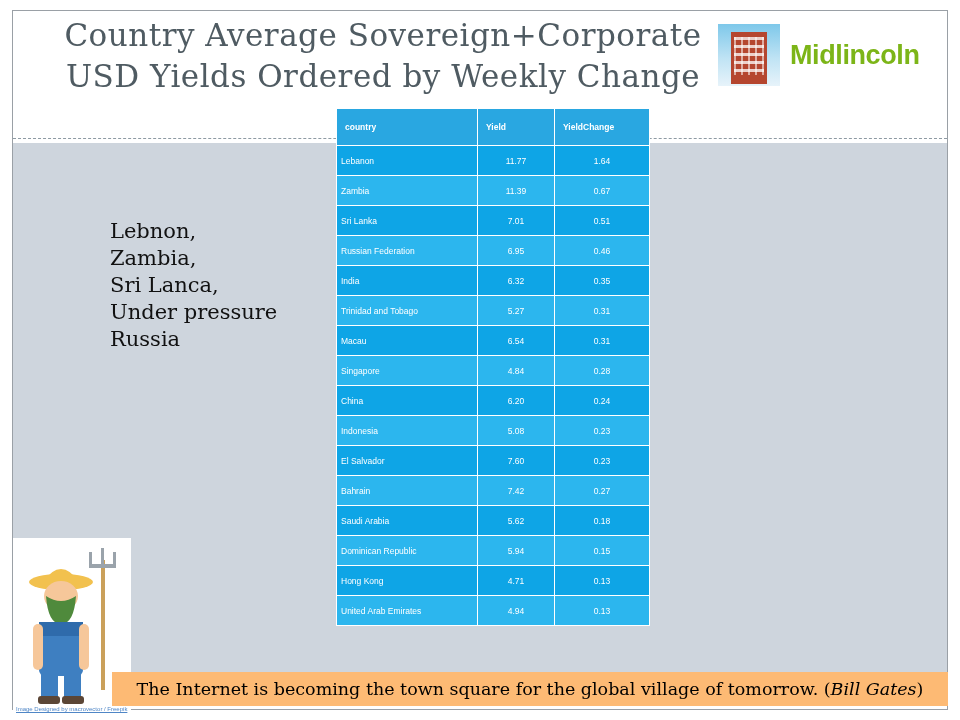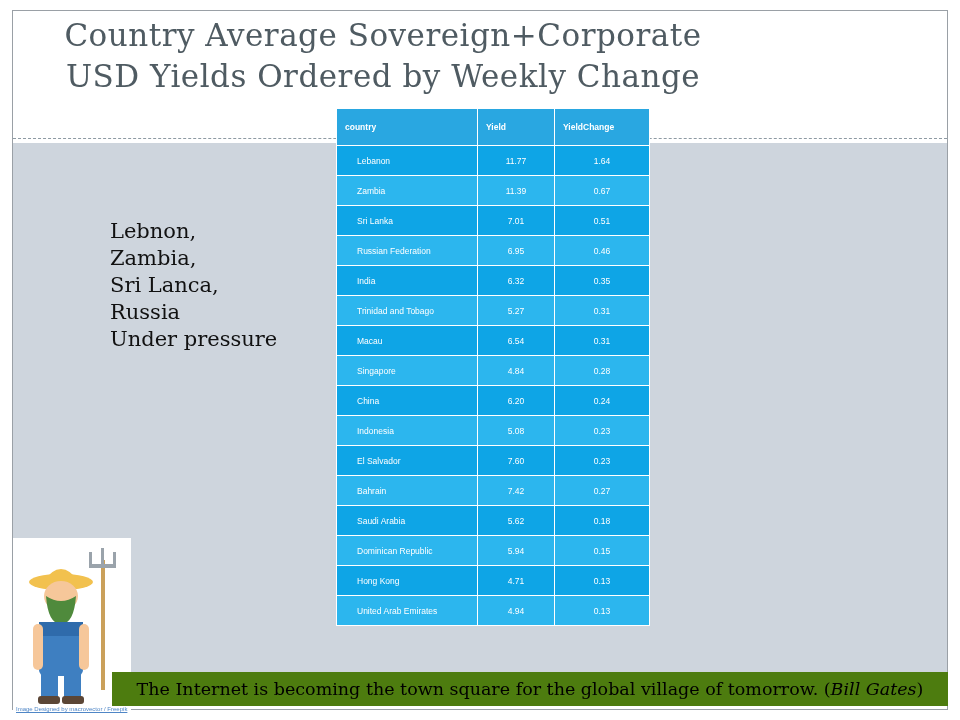--- a/index.html
+++ b/index.html
@@ -146,21 +146,21 @@
     font-size: 8.5px;
     font-weight: bold;
     text-align: left;
     padding: 9px 8px;
     border: 1px solid #ffffff;
     height: 18px;
   }
   table.yield-table td {
     color: #ffffff;
     font-size: 8.5px;
-    padding: 9px 20px;
+    padding: 9px 4px;
     border: 1px solid #ffffff;
     height: 11px;
   }
   table.yield-table tbody tr:nth-child(odd) td {
     background: #0ea5e6;
   }
   table.yield-table tbody tr:nth-child(even) td {
     background: #2cb6ee;
   }
   .col-country { width: 124px; }
@@ -188,21 +188,21 @@
     text-decoration: underline;
     white-space: nowrap;
   }
   
   .footer-quote {
     position: absolute;
     left: 112px;
     top: 672px;
     width: 836px;
     height: 34px;
-    background: #4d7c0f;
+    background: #fdba74;
     font-family: "DejaVu Serif", serif;
     font-size: 17.5px;
     color: #000000;
     display: flex;
     align-items: center;
     justify-content: center;
     white-space: nowrap;
   }
   .footer-quote .author { font-style: italic; }
 </style>
@@ -214,29 +214,35 @@
   <div class="frame"></div>
 
   <div class="title-zone">
     <div class="title-text">
       <div>Country Average Sovereign+Corporate</div>
       <div>USD Yields Ordered by Weekly Change</div>
     </div>
   </div>
   <div class="title-dashed"></div>
 
+  <div class="logo-box">
+    <div class="logo-img">
+      <div class="logo-building"></div>
+    </div>
+    <div class="logo-text">Midlincoln</div>
+  </div>
 
   <div class="body-panel"></div>
 
   <div class="caption">
     <div>Lebnon,</div>
     <div>Zambia,</div>
     <div>Sri Lanca,</div>
+    <div>Under pressure</div>
     <div>Russia</div>
-    <div>Under pressure</div>
   </div>
 
   <div class="table-wrap">
     <table class="yield-table">
       <thead>
         <tr>
           <th class="col-country">country</th>
           <th class="col-yield">Yield</th>
           <th class="col-change">YieldChange</th>
         </tr>

